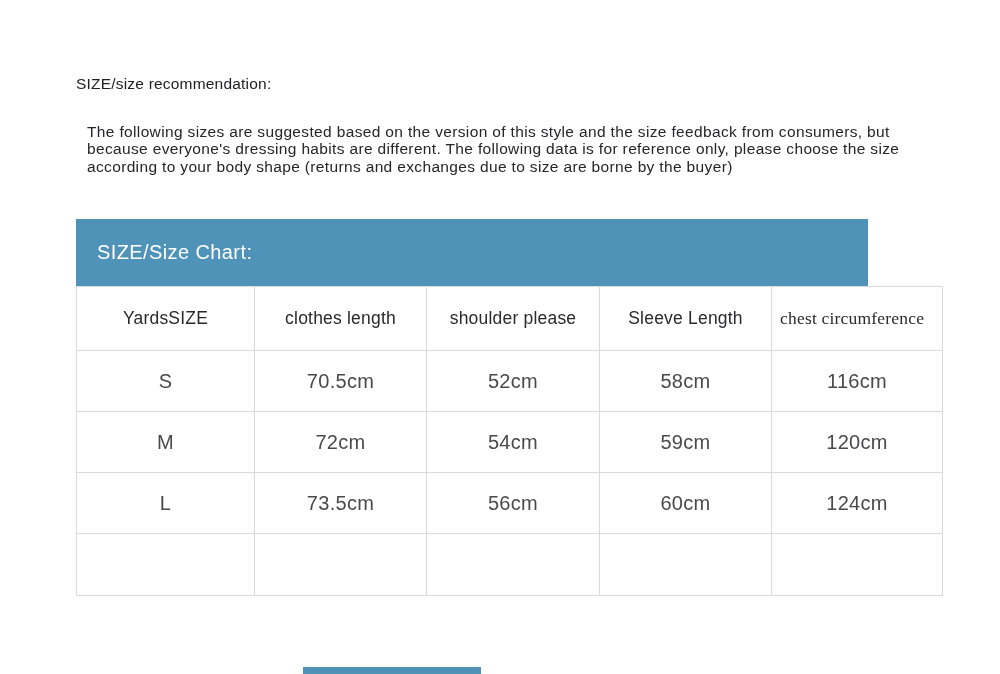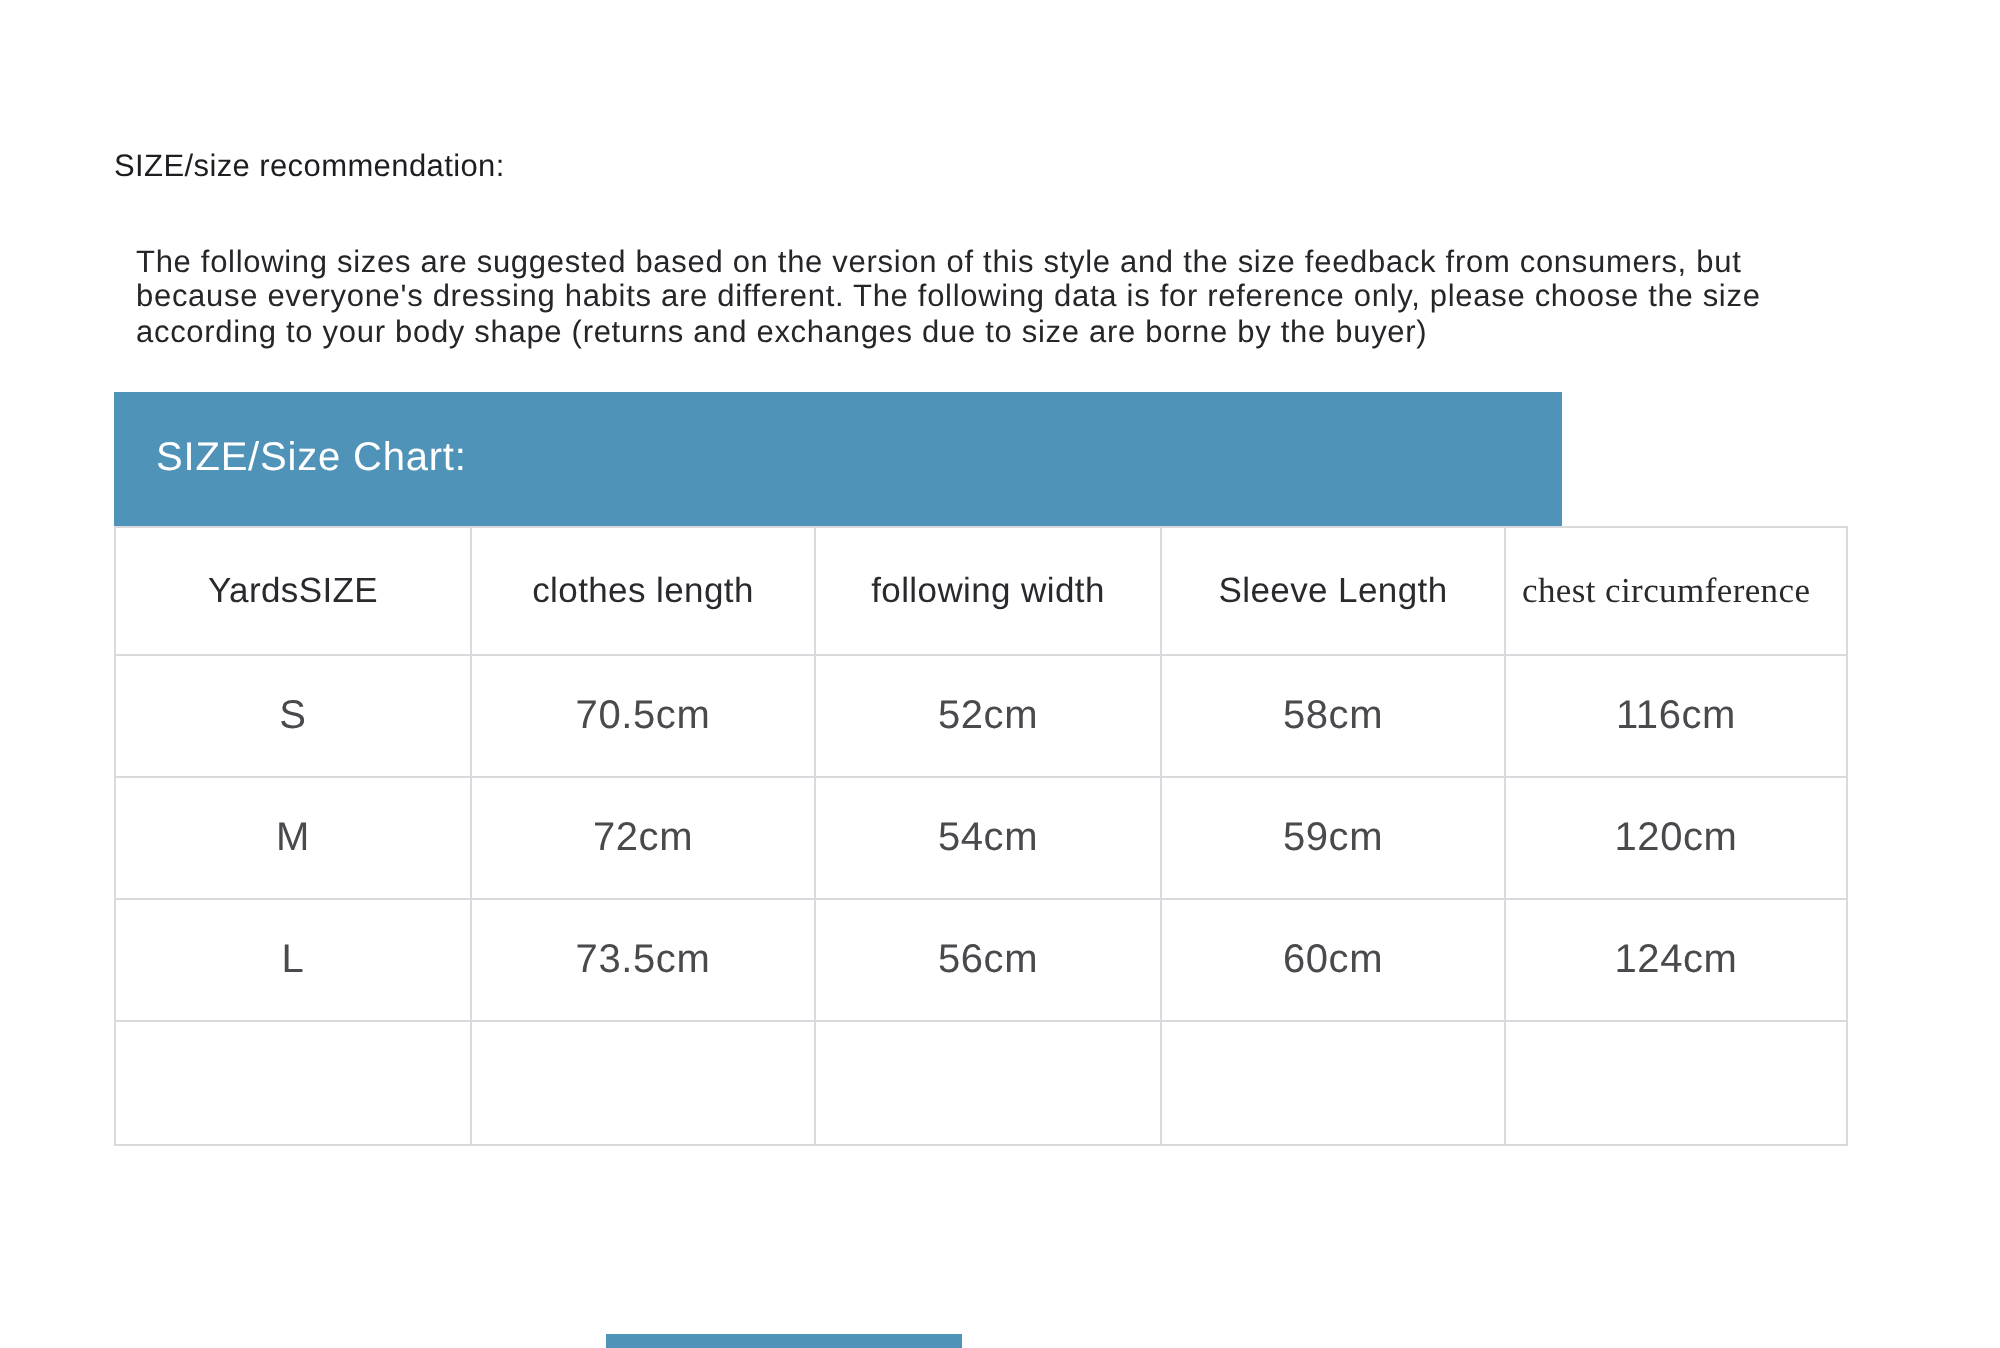--- a/index.html
+++ b/index.html
@@ -11,34 +11,34 @@
     --cell_text:#4a4a4e;
   }
   *{box-sizing:border-box;}
   html,body{margin:0;padding:0;}
   body{
     width:1000px;height:674px;position:relative;overflow:hidden;
     background:#ffffff;
     font-family:"Liberation Sans", sans-serif;
     -webkit-font-smoothing:antialiased;
   }
-  .content{position:absolute;left:57px;top:0;width:866px;}
+  .content{position:absolute;left:76px;top:0;width:866px;}
   .rec-heading{
     margin:0;padding:0;margin-top:74px;
     font-size:15.5px;line-height:19px;font-weight:500;
     color:var(--heading_text);letter-spacing:.2px;
   }
   .rec-body{
     margin:11px;margin-top:30px;
     font-size:15.5px;line-height:17.4px;font-weight:500;
     color:var(--body_text);letter-spacing:.35px;
     width:866px;
   }
   .chart-title-bar{
-    margin-top:21px;height:67px;width:724px;
+    margin-top:44px;height:67px;width:792px;
     background:var(--accent_blue);
     display:flex;align-items:center;
     padding-left:21px;
   }
   .chart-title-bar span{
     color:#ffffff;font-size:20px;letter-spacing:.4px;font-weight:500;
   }
   table.size-table{
     width:866px;border-collapse:collapse;table-layout:fixed;
   }
@@ -81,21 +81,21 @@
       <col style="width:178px">
       <col style="width:172px">
       <col style="width:173px">
       <col style="width:172px">
       <col style="width:171px">
     </colgroup>
     <thead>
       <tr>
         <th>YardsSIZE</th>
         <th>clothes length</th>
-        <th>following width</th>
+        <th>shoulder please</th>
         <th>Sleeve Length</th>
         <th class="left">chest circumference</th>
       </tr>
     </thead>
     <tbody>
       <tr>
         <td>S</td>
         <td>70.5cm</td>
         <td>52cm</td>
         <td>58cm</td>

